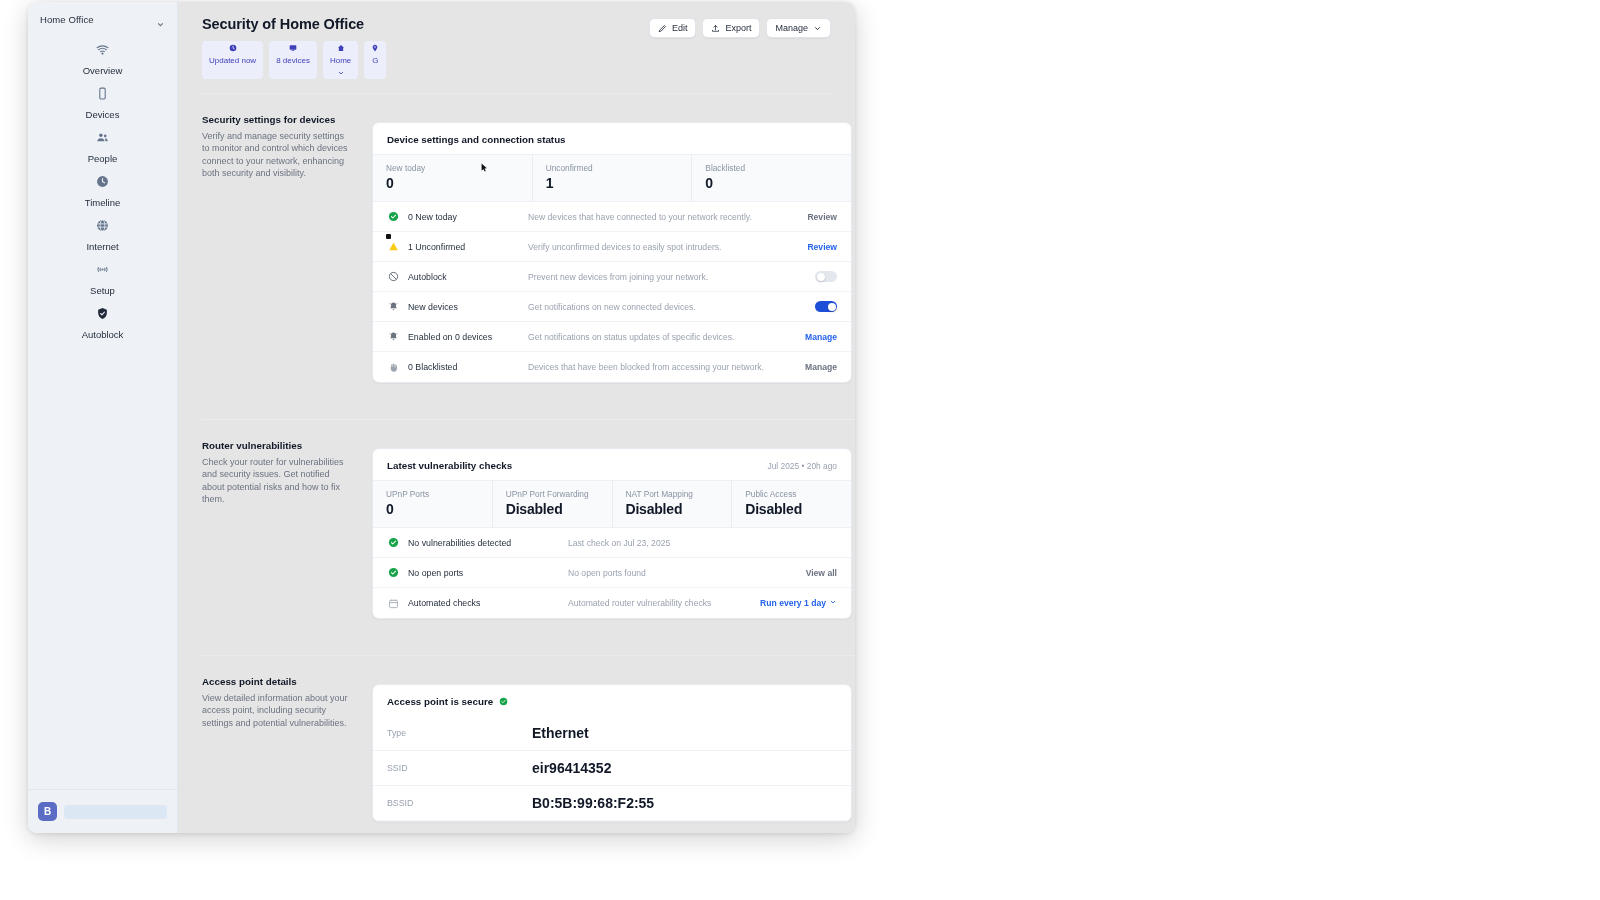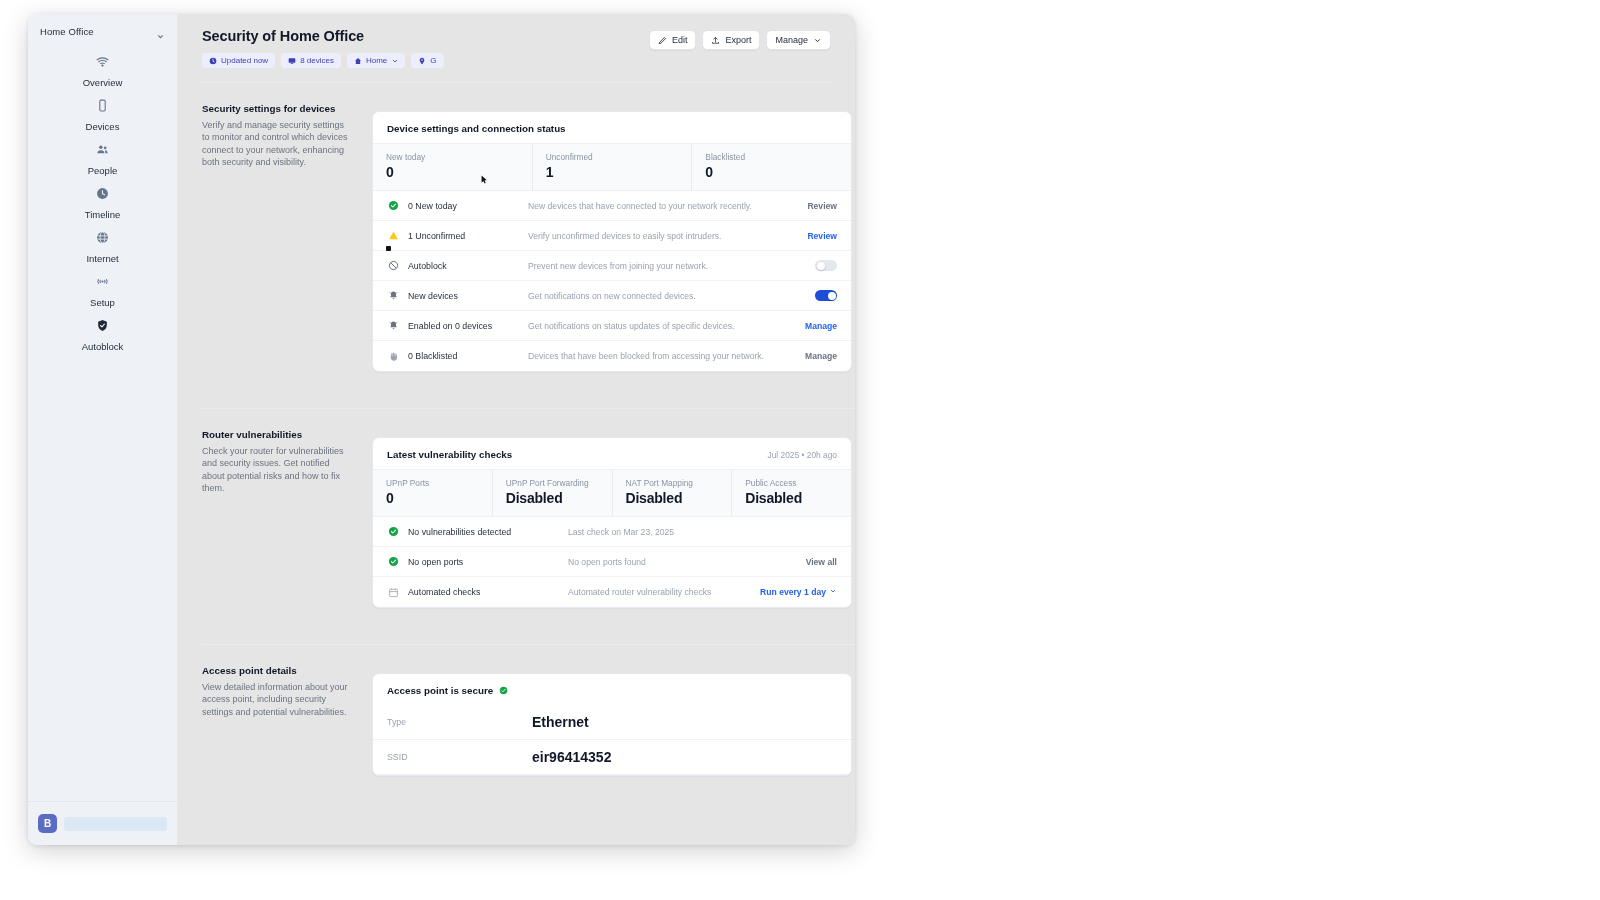--- a/index.html
+++ b/index.html
@@ -5,21 +5,21 @@
   * { box-sizing: border-box; margin: 0; padding: 0; }
   html, body {
     width: 1600px; height: 900px;
     background: #ffffff;
     font-family: "Liberation Sans", sans-serif;
     overflow: hidden;
   }
 
   #app-window {
     position: absolute;
-    left: 28px; top: 14px;
+    left: 28px; top: 2px;
     width: 827px; height: 831px;
     background: #ffffff;
     border-radius: 9px;
     box-shadow: 0 6px 26px rgba(0,0,0,0.18), 0 1px 4px rgba(0,0,0,0.10);
     display: flex;
     overflow: hidden;
   }
 
   
   #sidebar {
@@ -69,20 +69,21 @@
   .page-head { padding: 14px 24px 0 24px; }
   .page-head-row { display: flex; align-items: flex-start; justify-content: space-between; }
   .page-title { font-size: 14.5px; font-weight: 700; color: #111827; letter-spacing: -0.1px; }
   .chips { display: flex; gap: 6px; margin-top: 9px; }
   .chip {
     display: flex; align-items: center; gap: 4px;
     background: #eceefb; color: #3f3fb8;
     border-radius: 4px; padding: 3px 7px;
     font-size: 8px; font-weight: 400;
     white-space: nowrap;
+    flex-direction: column;
   }
   .chip svg { width: 8px; height: 8px; display: block; }
   .chip .chip-chev { width: 7px; height: 7px; opacity: .8; }
 
   .head-actions { display: flex; gap: 6px; padding-top: 2px; }
   .btn {
     display: flex; align-items: center; gap: 5px;
     border: 1px solid #dfe3ea; background: #fff;
     border-radius: 5px; padding: 4px 8px;
     font-size: 9px; color: #1f2937; font-weight: 400;
@@ -484,21 +485,21 @@
 
             <div class="rows">
               <div class="row">
                 <span class="row-icon">
                   <svg viewBox="0 0 24 24">
                       <circle cx="12" cy="12" r="10" fill="#16a34a"></circle>
                       <path d="M7.5 12.3l3 3 6-6.5" stroke="#fff" stroke-width="2.2" fill="none" stroke-linecap="round" stroke-linejoin="round"></path>
                     </svg>
                 </span>
                 <span class="row-label" style="width:160px;flex:0 0 160px">No vulnerabilities detected</span>
-                <span class="row-desc">Last check on Mar 23, 2025</span>
+                <span class="row-desc">Last check on Jul 23, 2025</span>
                 <span class="row-action action-muted"></span>
               </div>
 
               <div class="row">
                 <span class="row-icon">
                   <svg viewBox="0 0 24 24">
                       <circle cx="12" cy="12" r="10" fill="#16a34a"></circle>
                       <path d="M7.5 12.3l3 3 6-6.5" stroke="#fff" stroke-width="2.2" fill="none" stroke-linecap="round" stroke-linejoin="round"></path>
                     </svg>
                 </span>
@@ -552,20 +553,24 @@
             </div>
             <div>
               <div class="kv-row">
                 <span class="kv-key">Type</span>
                 <span class="kv-val">Ethernet</span>
               </div>
               <div class="kv-row">
                 <span class="kv-key">SSID</span>
                 <span class="kv-val">eir96414352</span>
               </div>
+              <div class="kv-row">
+                <span class="kv-key">BSSID</span>
+                <span class="kv-val">B0:5B:99:68:F2:55</span>
+              </div>
             </div>
           </div>
         </div>
       </div>
 
     </div>
 
     <div class="cursor-arrow">
       <svg viewBox="0 0 12 16">
           <path d="M1 1l9 8-4 .6 2.2 4.2-1.8.9L4.2 10.6 1 13z" fill="#111"></path>

